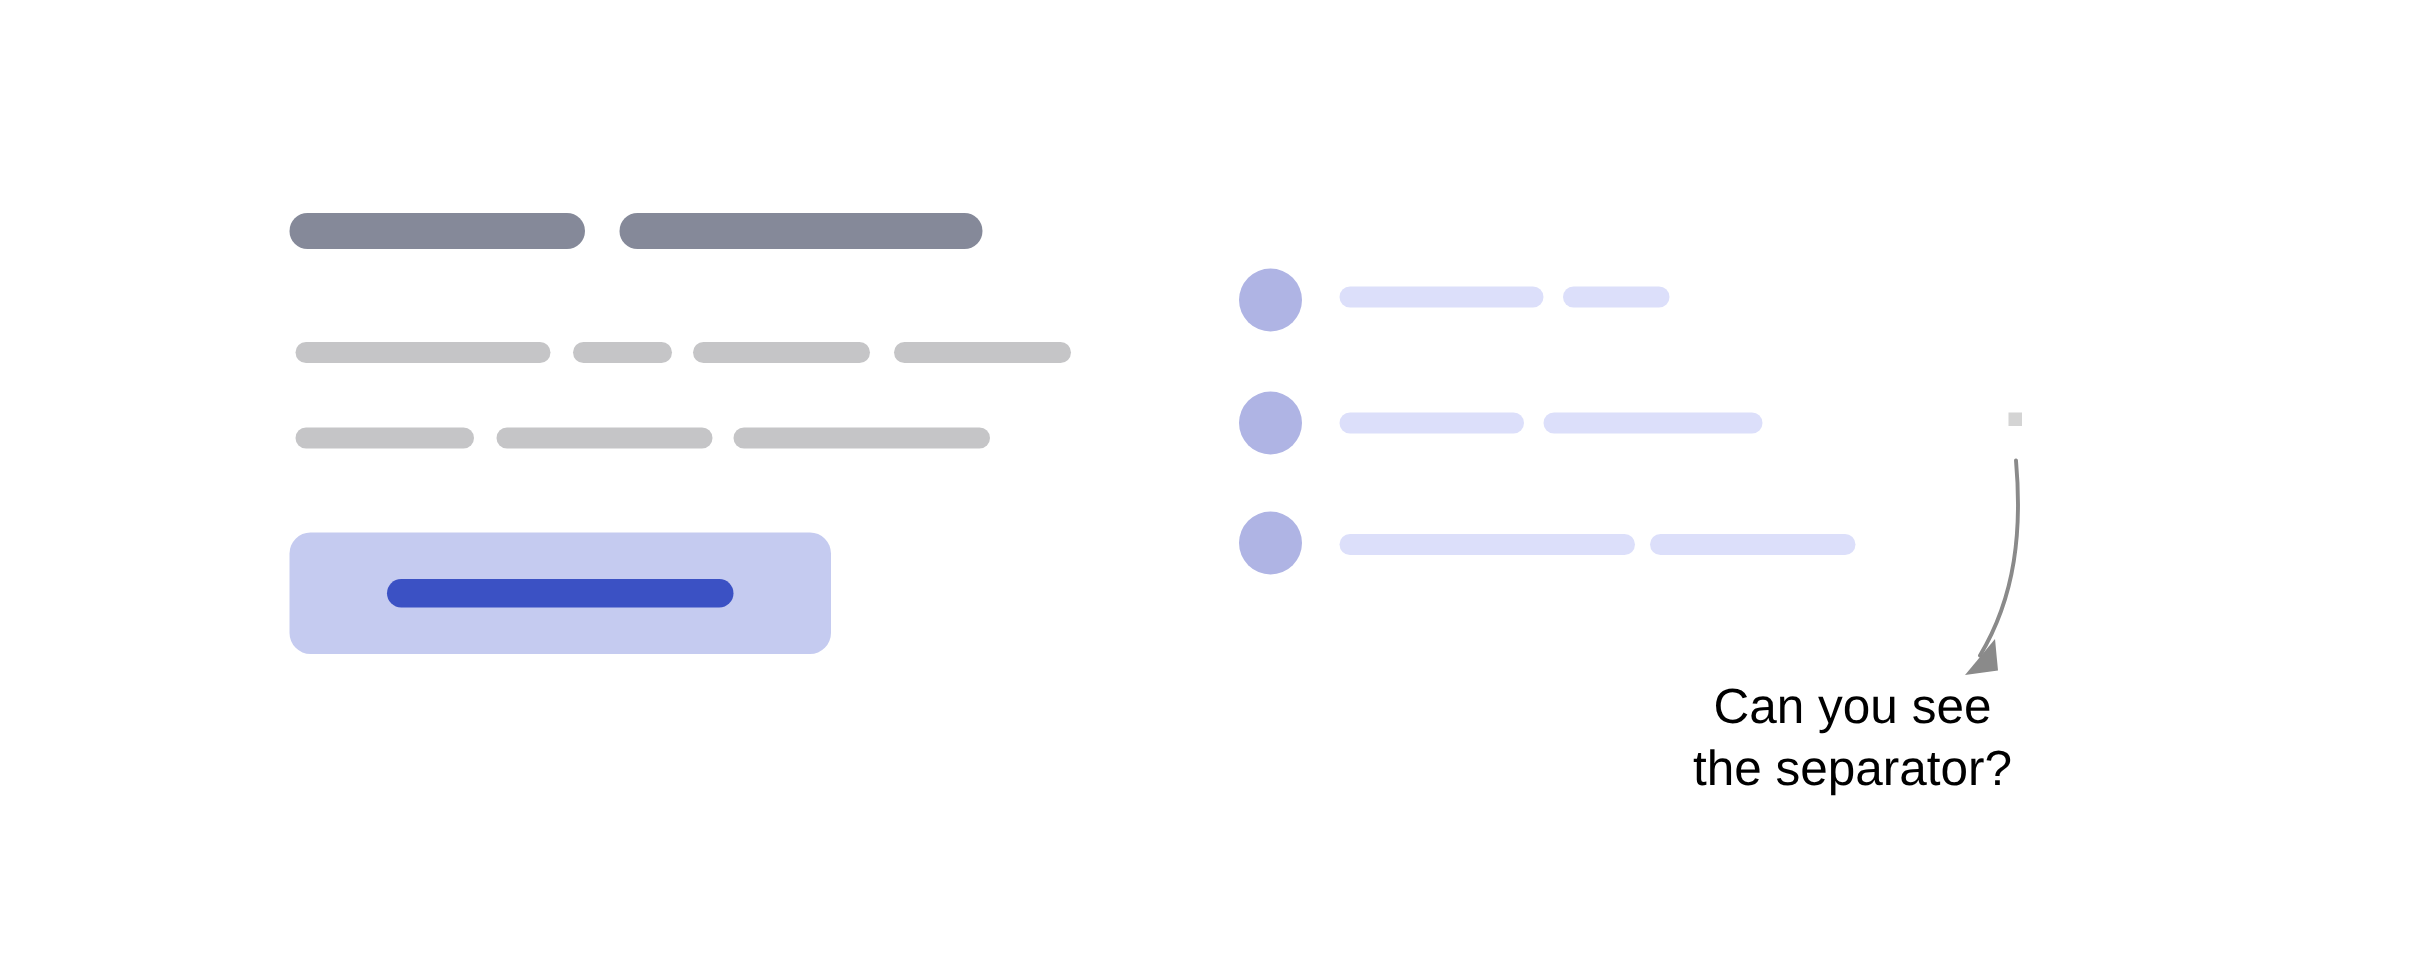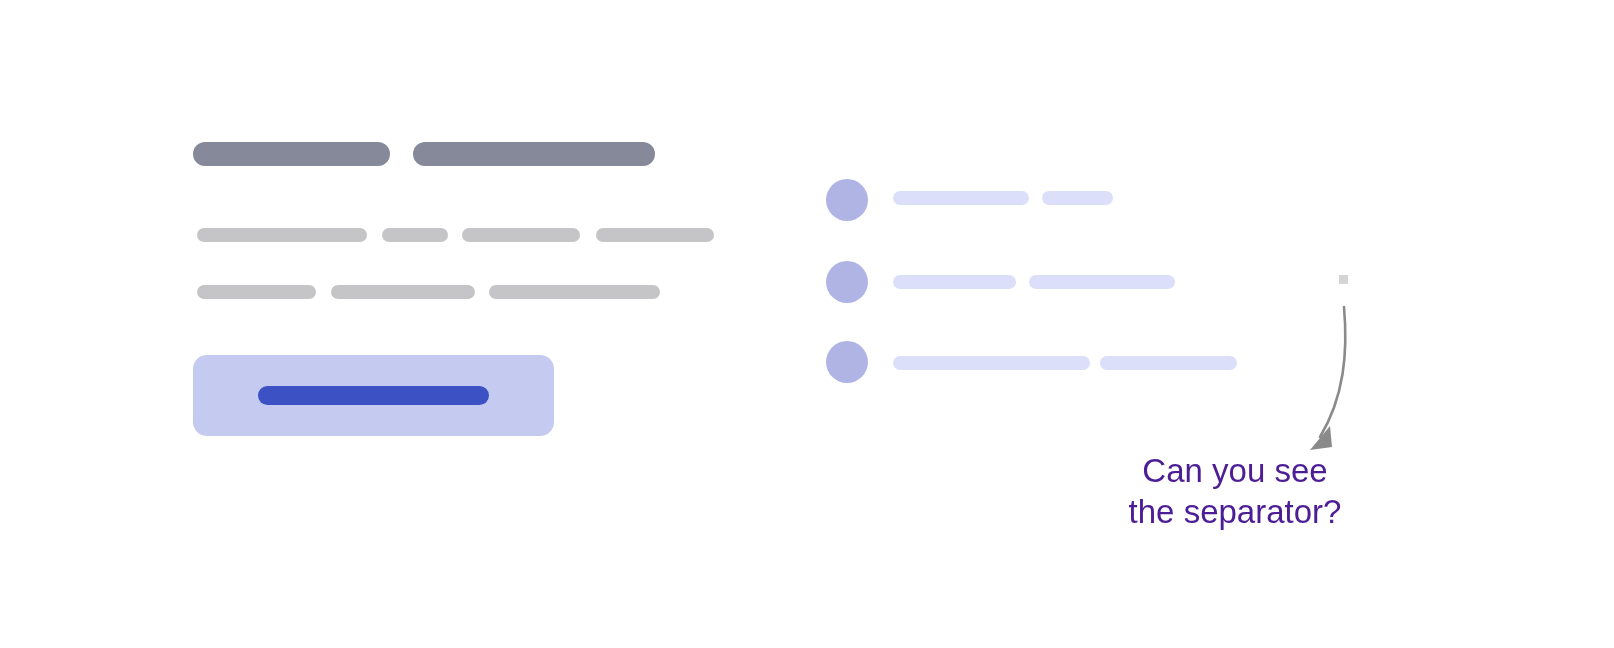--- a/index.html
+++ b/index.html
@@ -87,21 +87,21 @@
     width: 110px;
     height: 170px;
     pointer-events: none;
   }
   .annotation-text {
     position: absolute;
     left: 1060px;
     top: 450px;
     width: 350px;
     text-align: center;
-    color: #4c1d95;
+    color: #000000;
     font-size: 33px;
     line-height: 41px;
     font-family: "Liberation Sans", sans-serif;
     white-space: pre-line;
   }
 </style>
 </head>
 <body>
 
 <div id="stage">

